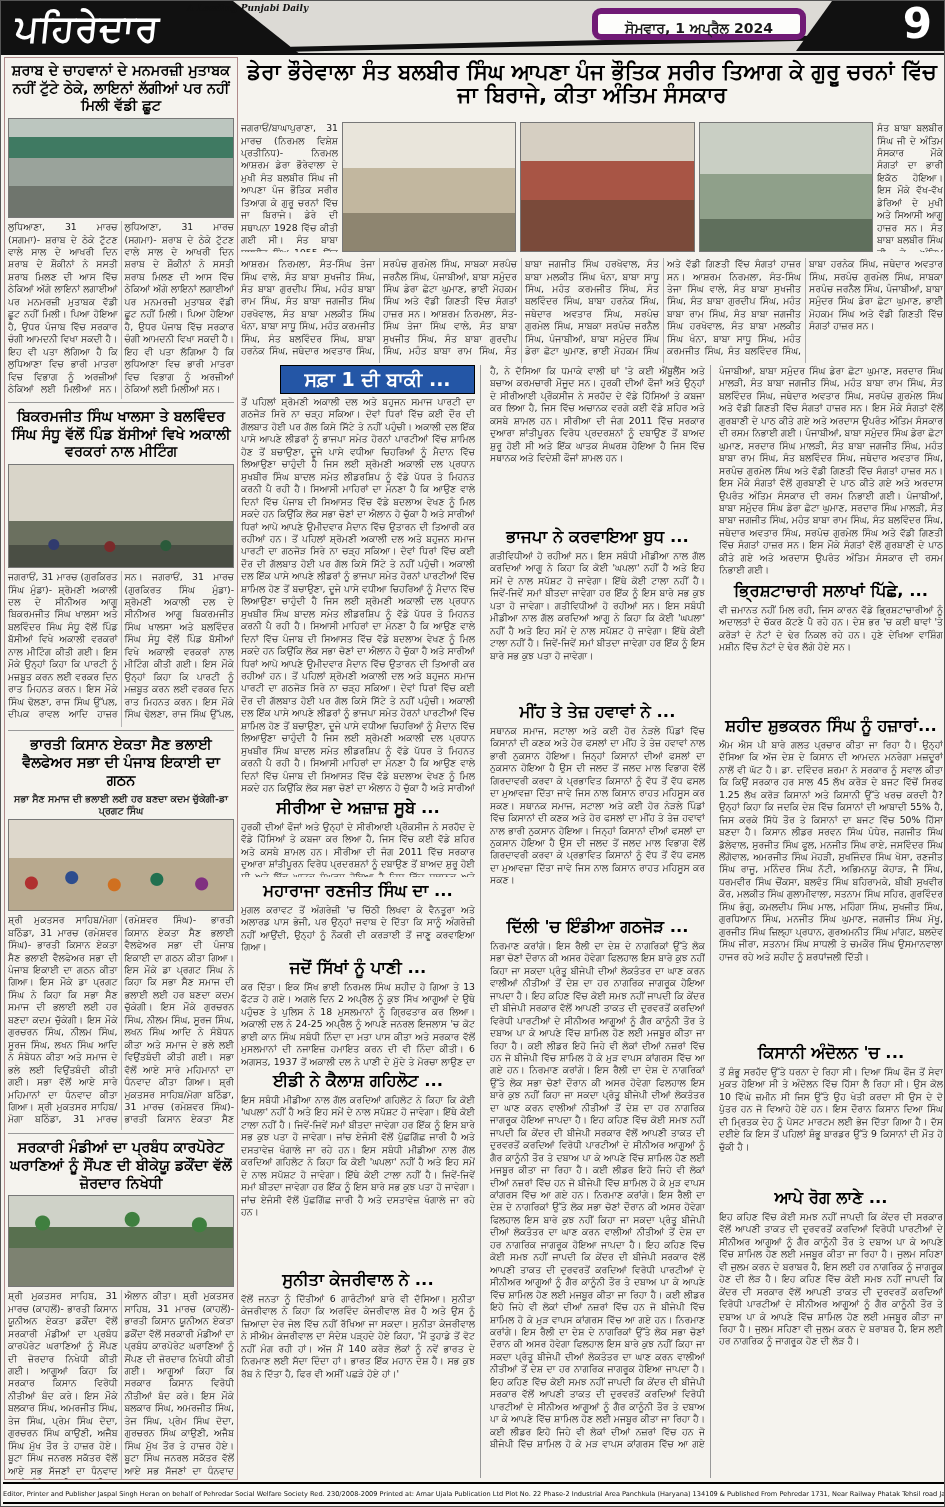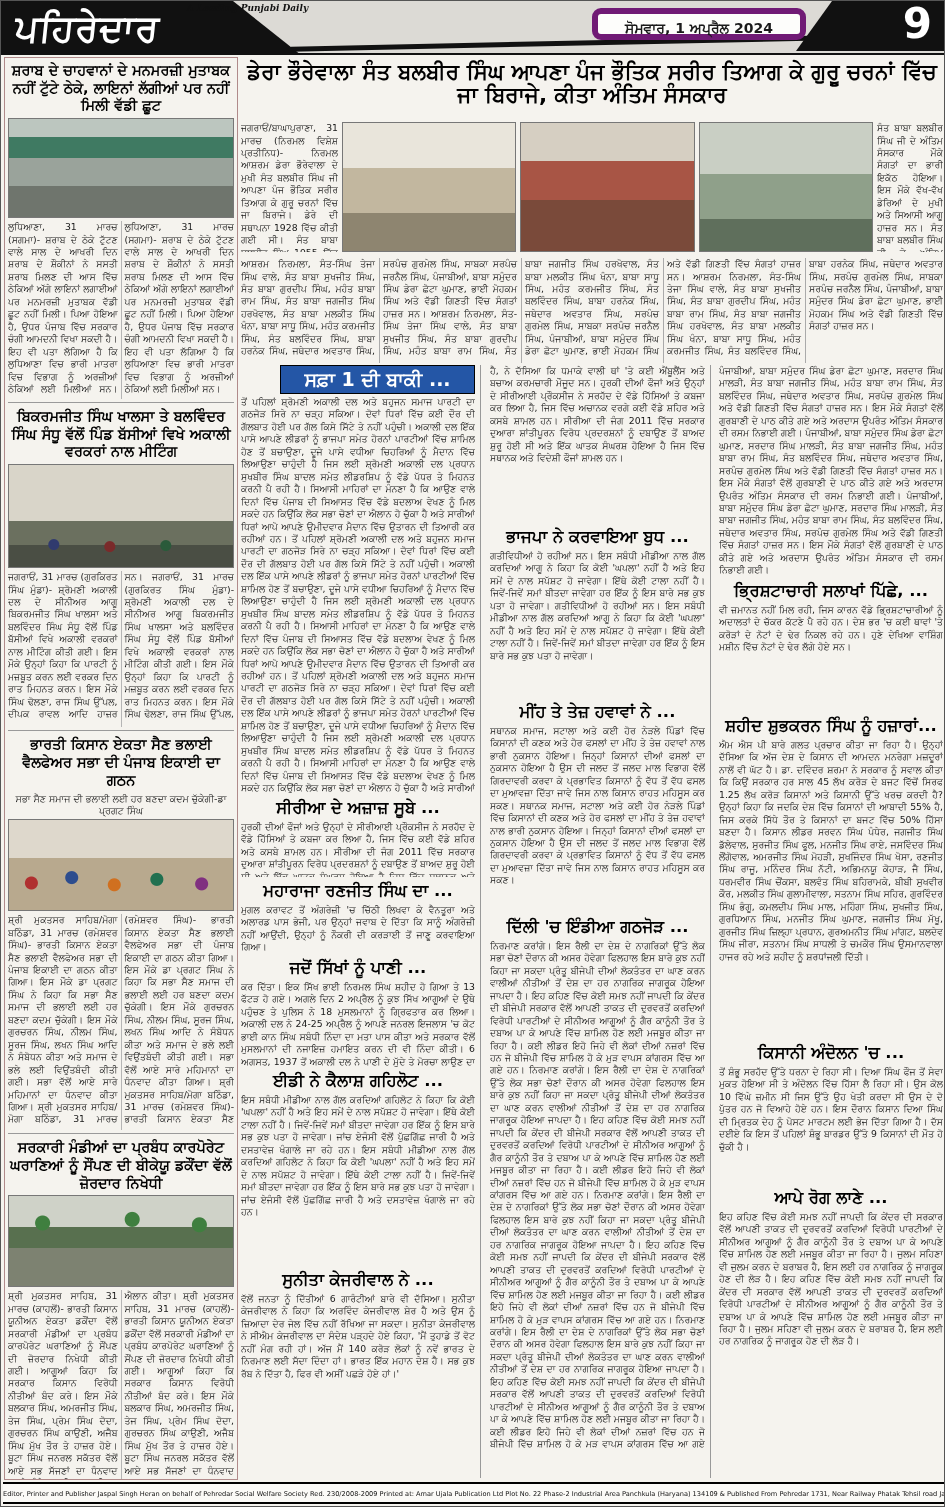--- a/index.html
+++ b/index.html
@@ -34,21 +34,21 @@
         overflow:hidden; word-break:break-word; }
   .sub { font-weight:bold; text-align:center; font-size:16.5px; line-height:1.15;
          padding:5px 0 3px; color:#000; overflow:hidden; }
   .cols2 { column-count:2; column-gap:7px; column-rule:1px solid #b5b5b5; }
   .lrule { border-top:1px solid #9a9a9a; margin:3px 0; }
   
   .left-col { position:absolute; left:3px; top:56px; width:234px; height:1423px;
               border:1px solid #b08a8a; background:#f5f3ee; padding:2px 3px; overflow:hidden; }
   .lc-head { font-weight:bold; text-align:center; font-size:14.5px; line-height:1.22;
              padding:2px 1px 3px; color:#000; }
-  .lc-kicker { font-weight:normal; text-align:center; font-size:9.5px; padding:1px 0 2px; }
+  .lc-kicker { font-weight:bold; text-align:center; font-size:9.5px; padding:1px 0 2px; }
   .ph { width:100%; border:1px solid #777; }
   
   .main-top { position:absolute; left:240px; top:56px; width:702px; height:306px; overflow:hidden; }
   .main-headline { font-size:21.5px; font-weight:bold; text-align:center; line-height:1.05;
                    padding:4px 2px 16px; color:#000; }
   .photo-row { display:flex; gap:4px; height:132px; }
   .intro-col { width:97px; flex:none; }
   .side-col  { width:66px; flex:none; }
   .photo-row .ph { flex:1; height:130px; }
   .caption-block { margin-top:4px; height:124px; overflow:hidden;

